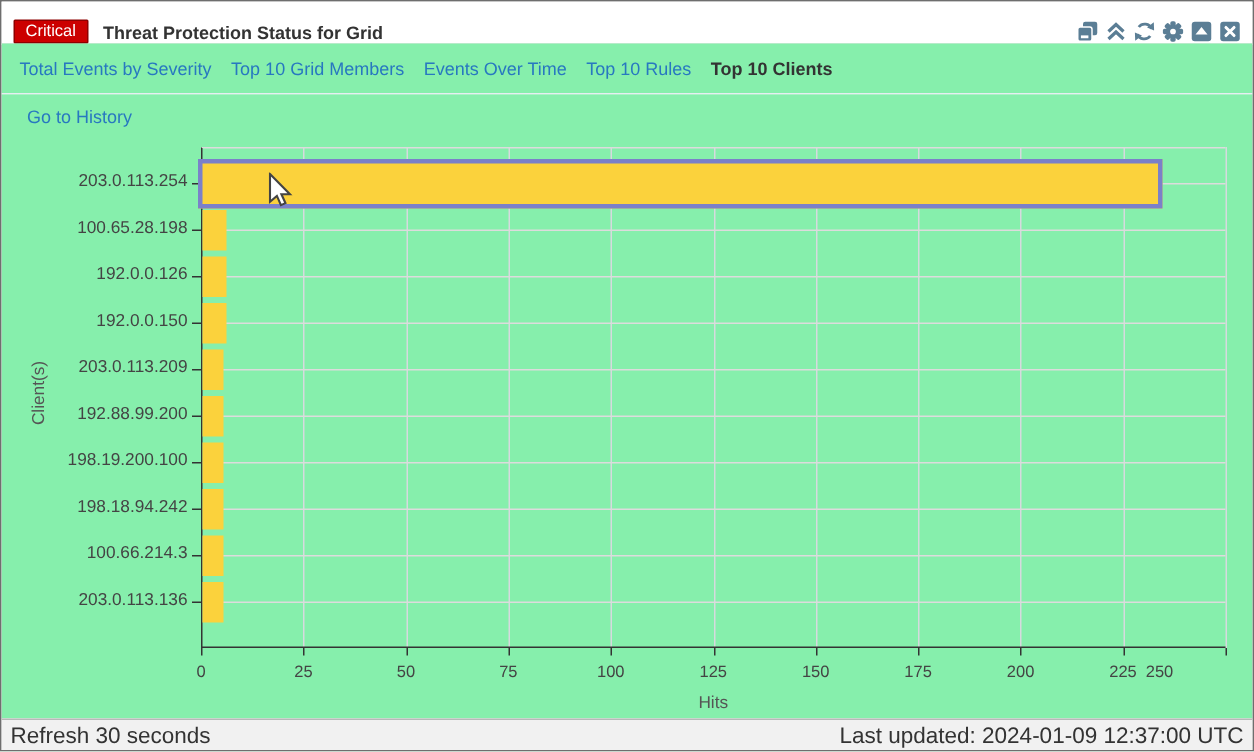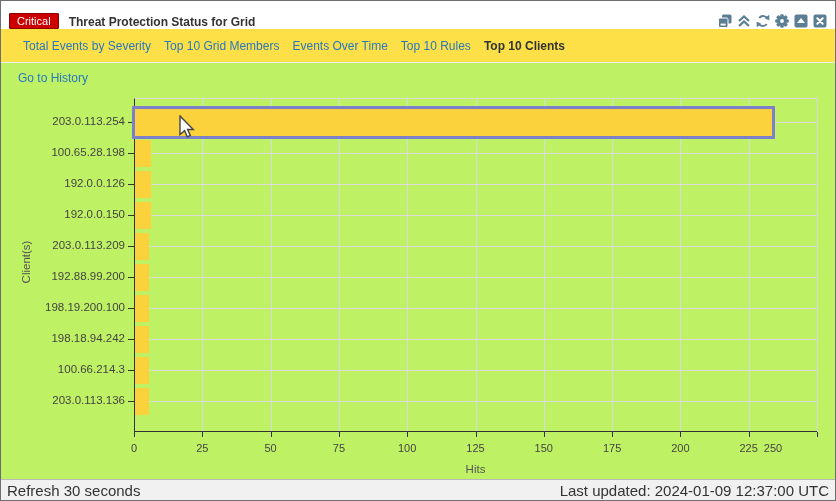--- a/index.html
+++ b/index.html
@@ -7,26 +7,26 @@
 
   
   .header{position:absolute;left:0;top:0;right:0;height:28px;background:#fff;border-bottom:1px solid #cfcfcf;display:flex;align-items:flex-end;}
   .badge{margin-left:8px;background:#CC0000;border:1px solid #8e0000;color:#fff;font-size:11px;padding:1px 7px;border-radius:1px;}
   .title{margin-left:10px;font-size:12px;font-weight:bold;color:#333;}
   .controls{margin-left:auto;margin-right:7px;display:flex;align-items:center;gap:3px;}
   .ctrl{border:none;background:transparent;padding:0;width:16px;height:16px;display:flex;align-items:center;justify-content:center;cursor:pointer;}
   .ctrl svg{display:block;}
 
   
-  .tabbar{position:absolute;left:0;top:28px;right:0;height:34px;background:#fde047;border-bottom:1px solid #e7edf2;display:flex;align-items:center;padding-left:22px;gap:13px;box-sizing:border-box;}
+  .tabbar{position:absolute;left:0;top:28px;right:0;height:34px;background:#86efac;border-bottom:1px solid #e7edf2;display:flex;align-items:center;padding-left:12px;gap:13px;box-sizing:border-box;}
   .tab{font-size:12px;color:#2878c0;cursor:pointer;white-space:nowrap;}
   .tab.active{color:#333;font-weight:bold;cursor:default;}
 
   
-  .content{position:absolute;left:0;top:62px;right:0;bottom:21px;background:#bef264;}
+  .content{position:absolute;left:0;top:62px;right:0;bottom:21px;background:#86efac;}
   .history{position:absolute;left:17px;top:8px;font-size:12px;color:#2878c0;text-decoration:none;cursor:pointer;}
 
   
   #chart{position:absolute;left:0;top:-62px;right:0;height:501px;pointer-events:none;}
   #chart > div{position:absolute;}
   .plotbox{border-left:1px solid #333;border-bottom:1px solid #333;border-top:1px solid #dcdcdc;box-sizing:border-box;}
   .vgrid{width:1px;background:#d6dade;}
   .hgrid{height:1px;background:#dcdcdc;}
   .ytick{height:1px;background:#333;}
   .xtick{width:1px;background:#333;}

